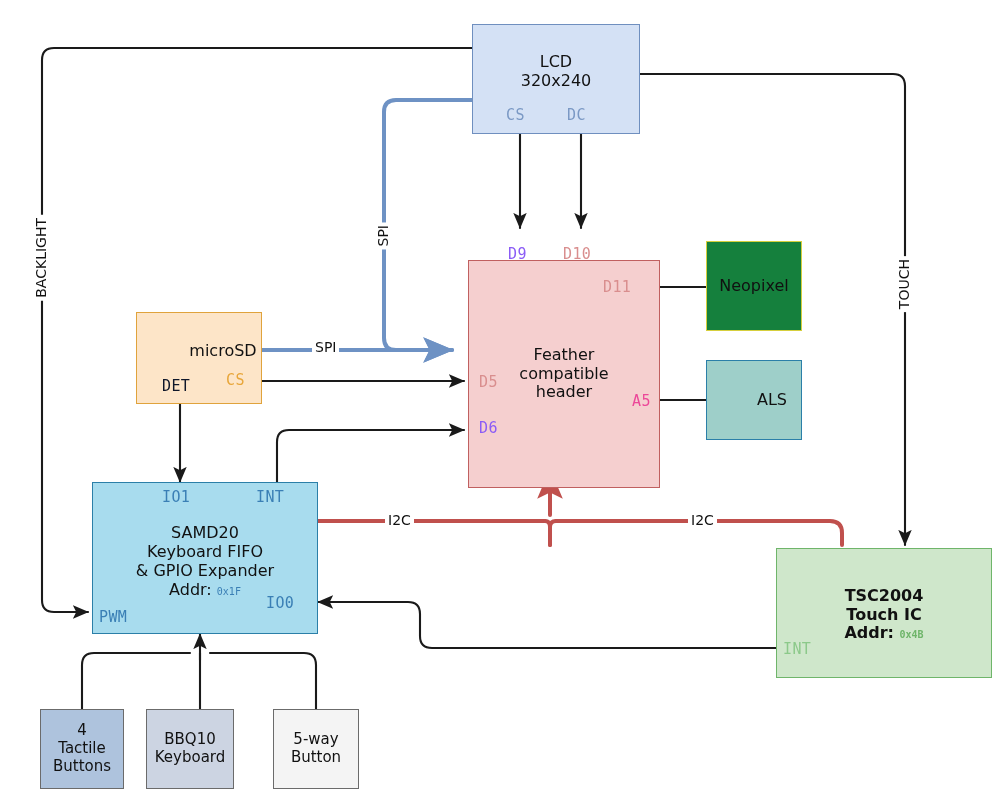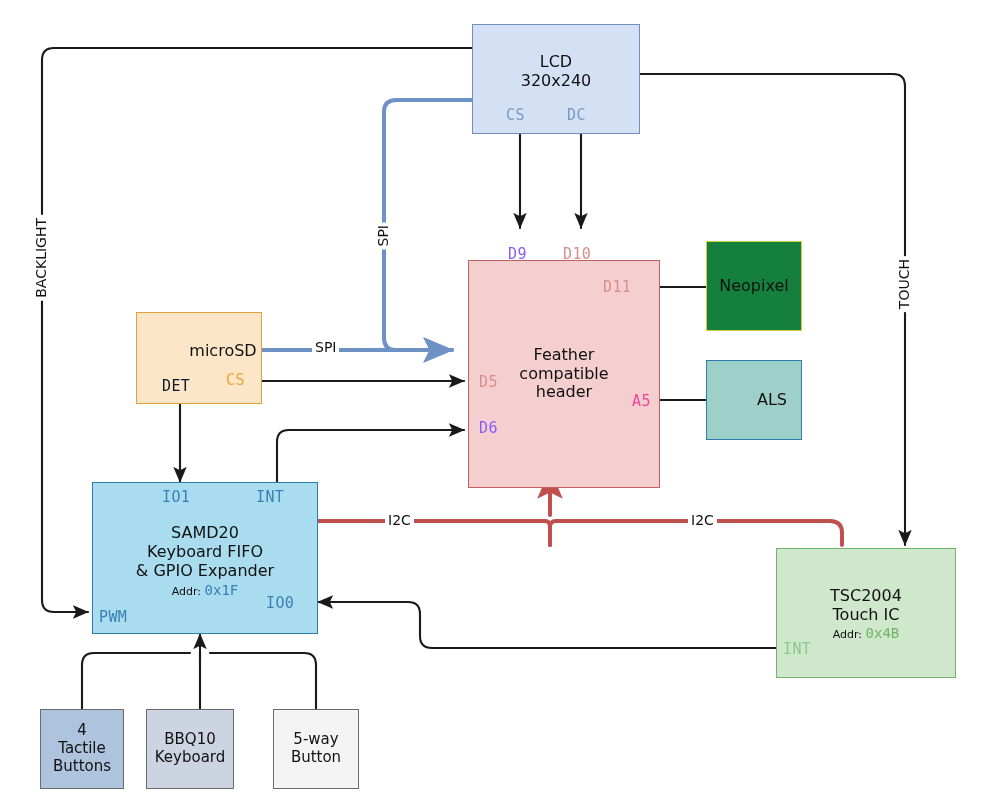--- a/index.html
+++ b/index.html
@@ -11,22 +11,22 @@
   .box{position:absolute;box-sizing:border-box;display:flex;
        flex-direction:column;align-items:center;justify-content:center;
        text-align:center;line-height:1.18;}
   .title{font-size:16px;color:#111;white-space:pre-line;}
   .pin{position:absolute;font-family:"DejaVu Sans Mono","Liberation Mono",monospace;
        font-size:15px;letter-spacing:.4px;}
   .edgelabel{position:absolute;font-size:14px;color:#111;background:#fff;
              padding:0 3px;white-space:nowrap;}
   .vlabel{position:absolute;font-size:14px;color:#111;background:#fff;
           writing-mode:vertical-rl;transform:rotate(180deg);padding:3px 0;}
-  .addr{font-size:11px;color:#111;}
-  .addrval{font-family:"DejaVu Sans Mono","Liberation Mono",monospace;font-size:14px;text-align:right;}
+  .addr{font-size:16px;color:#111;}
+  .addrval{font-family:"DejaVu Sans Mono","Liberation Mono",monospace;font-size:10px;text-align:right;}
 </style>
 </head>
 <body>
 
 <div id="stage">
 
   <svg id="wires" viewBox="0 0 1000 810" xmlns="http://www.w3.org/2000/svg">
     <defs>
       <marker id="ah-black" markerWidth="9" markerHeight="9" refX="7.2" refY="3.2" orient="auto" markerUnits="strokeWidth">
         <path d="M0,0 L7.6,3.2 L0,6.4 L1.6,3.2 z" fill="#1a1a1a"></path>
@@ -116,22 +116,22 @@
 &amp; GPIO Expander</div>
     <div>
       <span class="addr">Addr: </span><span class="addrval" style="color:#3a7fb5;">0x1F</span>
     </div>
   </div>
   <div class="pin" style="left:162px;top:488px;color:#3a7fb5;">IO1</div>
   <div class="pin" style="left:256px;top:488px;color:#3a7fb5;">INT</div>
   <div class="pin" style="left:266px;top:594px;color:#3a7fb5;">IO0</div>
   <div class="pin" style="left:99px;top:608px;color:#3a7fb5;">PWM</div>
 
-  <div class="box" style="left:776px;top:548px;width:180px;height:130px;
-              background:#cfe7cb;border:1.8px solid #6fb56a;">
+  <div class="box" style="left:776px;top:548px;width:216px;height:130px;
+              background:#cfe7cb;border:1.8px solid #6fb56a;font-weight:bold;">
     <div class="title" style="margin-top:4px;">TSC2004
 Touch IC</div>
     <div>
       <span class="addr">Addr: </span><span class="addrval" style="color:#6fb56a;">0x4B</span>
     </div>
   </div>
   <div class="pin" style="left:783px;top:640px;color:#8cc98a;">INT</div>
 
   <div class="box" style="left:706px;top:241px;width:96px;height:90px;
               background:#15803d;border:1.4px solid #d6cf3d;">

